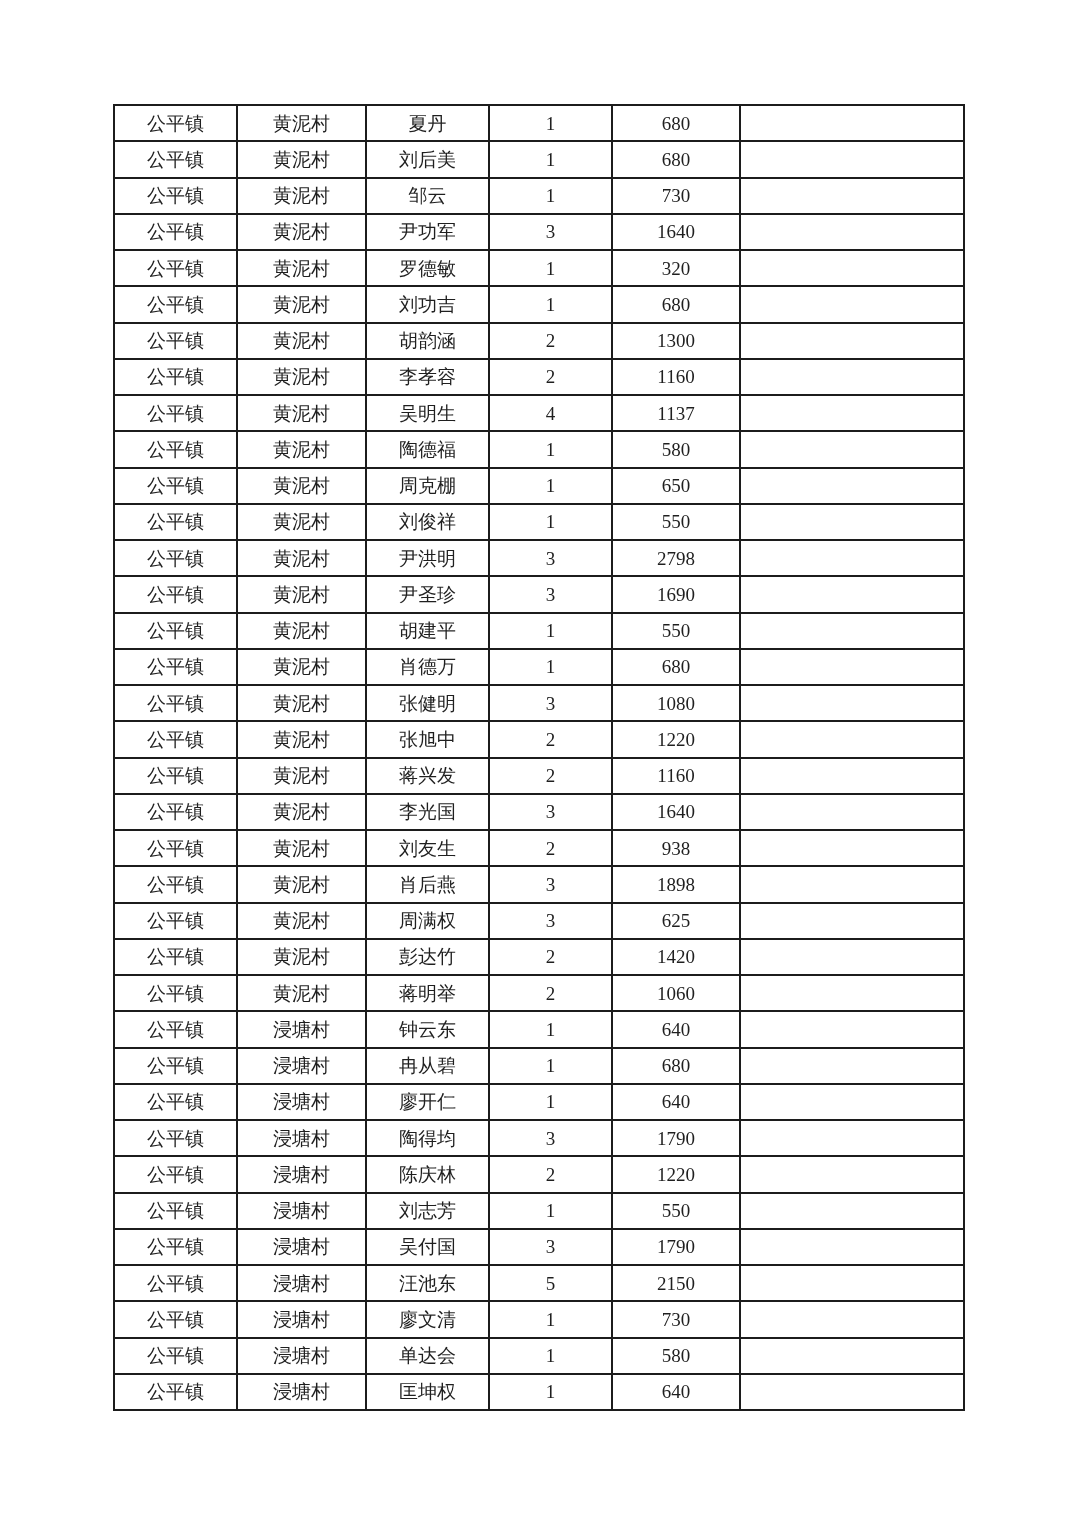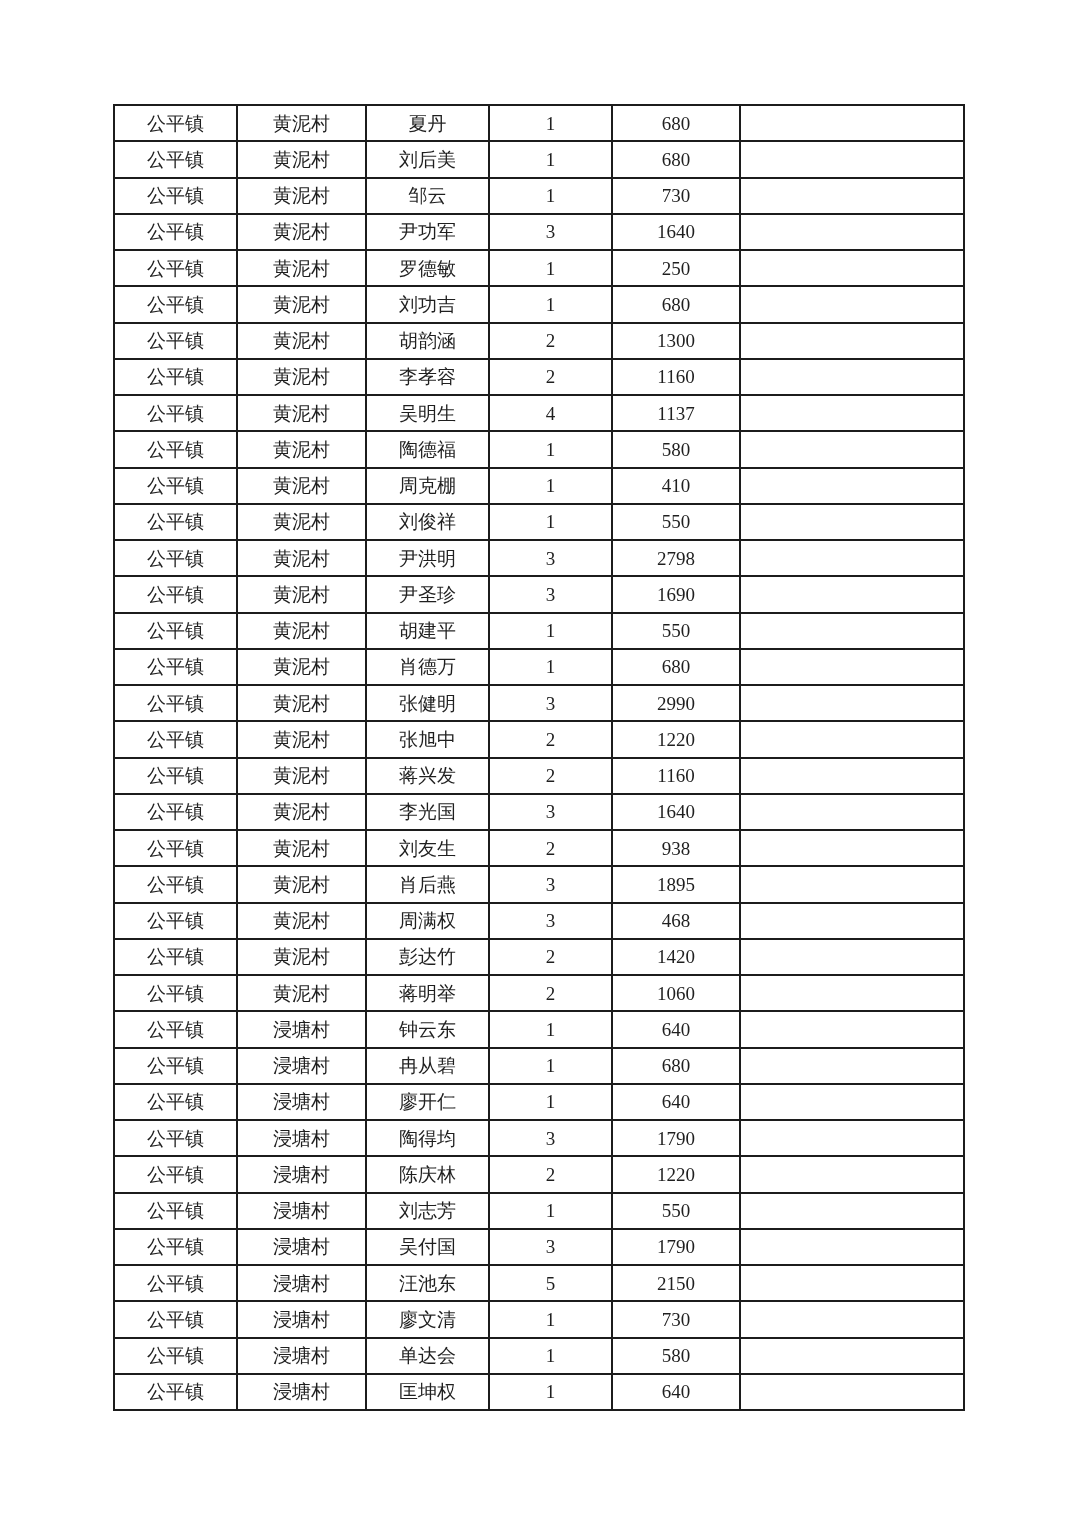--- a/index.html
+++ b/index.html
@@ -88,21 +88,21 @@
           <td>尹功军</td>
           <td>3</td>
           <td>1640</td>
           <td></td>
         </tr>
         <tr>
           <td>公平镇</td>
           <td>黄泥村</td>
           <td>罗德敏</td>
           <td>1</td>
-          <td>250</td>
+          <td>320</td>
           <td></td>
         </tr>
         <tr>
           <td>公平镇</td>
           <td>黄泥村</td>
           <td>刘功吉</td>
           <td>1</td>
           <td>680</td>
           <td></td>
         </tr>
@@ -136,21 +136,21 @@
           <td>陶德福</td>
           <td>1</td>
           <td>580</td>
           <td></td>
         </tr>
         <tr>
           <td>公平镇</td>
           <td>黄泥村</td>
           <td>周克棚</td>
           <td>1</td>
-          <td>410</td>
+          <td>650</td>
           <td></td>
         </tr>
         <tr>
           <td>公平镇</td>
           <td>黄泥村</td>
           <td>刘俊祥</td>
           <td>1</td>
           <td>550</td>
           <td></td>
         </tr>
@@ -184,21 +184,21 @@
           <td>肖德万</td>
           <td>1</td>
           <td>680</td>
           <td></td>
         </tr>
         <tr>
           <td>公平镇</td>
           <td>黄泥村</td>
           <td>张健明</td>
           <td>3</td>
-          <td>2990</td>
+          <td>1080</td>
           <td></td>
         </tr>
         <tr>
           <td>公平镇</td>
           <td>黄泥村</td>
           <td>张旭中</td>
           <td>2</td>
           <td>1220</td>
           <td></td>
         </tr>
@@ -224,29 +224,29 @@
           <td>刘友生</td>
           <td>2</td>
           <td>938</td>
           <td></td>
         </tr>
         <tr>
           <td>公平镇</td>
           <td>黄泥村</td>
           <td>肖后燕</td>
           <td>3</td>
-          <td>1895</td>
+          <td>1898</td>
           <td></td>
         </tr>
         <tr>
           <td>公平镇</td>
           <td>黄泥村</td>
           <td>周满权</td>
           <td>3</td>
-          <td>468</td>
+          <td>625</td>
           <td></td>
         </tr>
         <tr>
           <td>公平镇</td>
           <td>黄泥村</td>
           <td>彭达竹</td>
           <td>2</td>
           <td>1420</td>
           <td></td>
         </tr>

